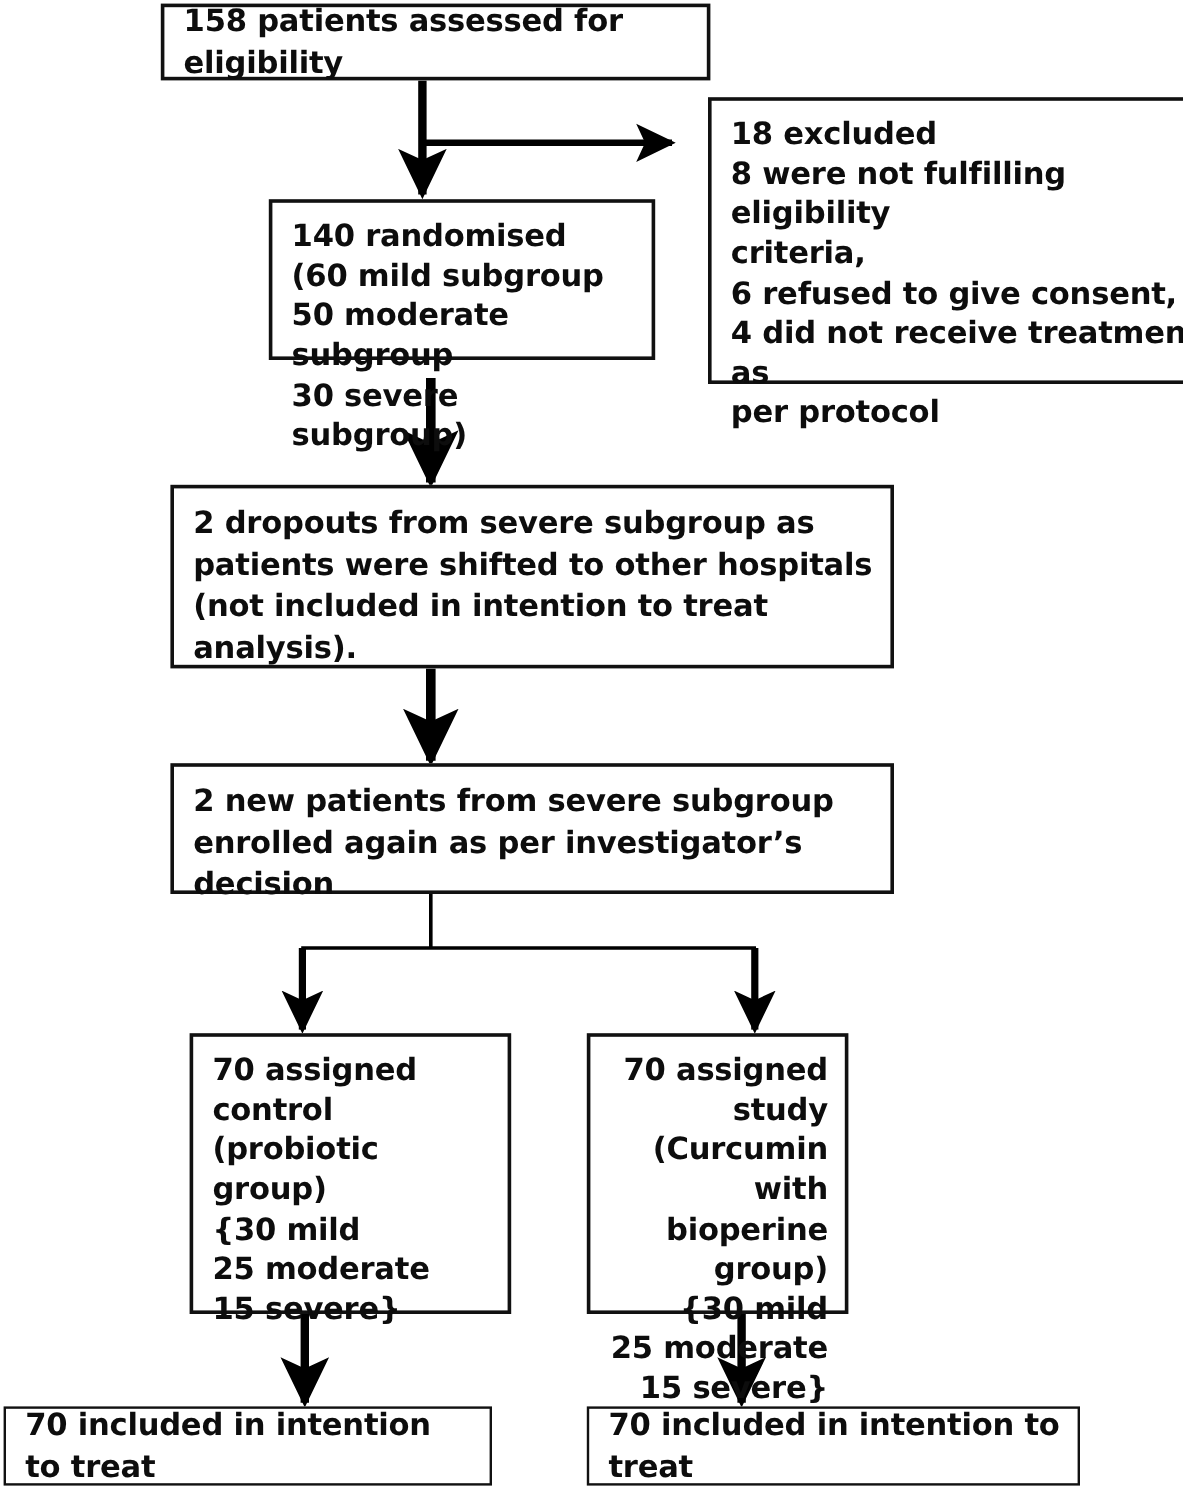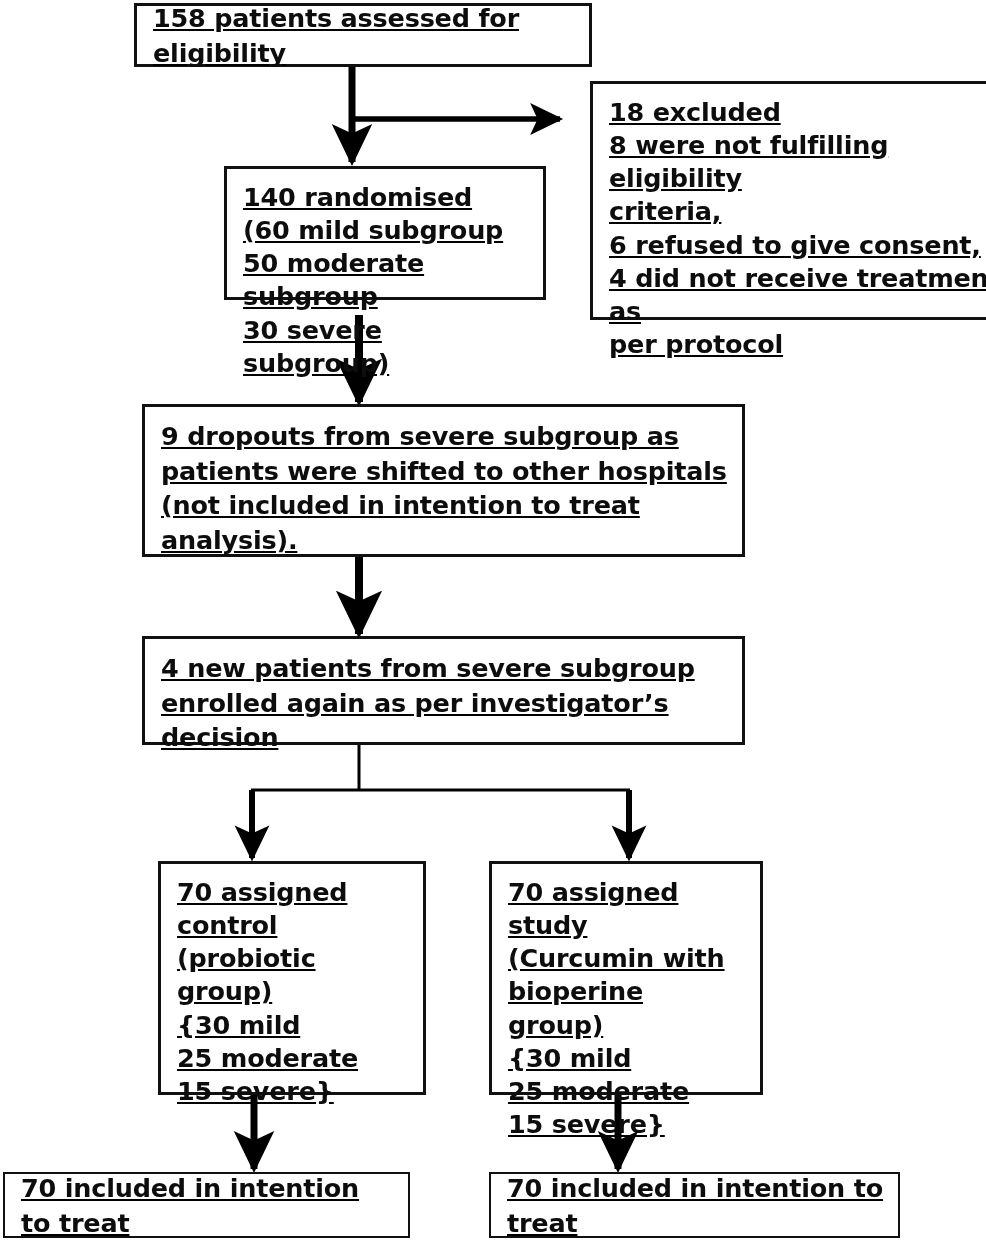--- a/index.html
+++ b/index.html
@@ -23,21 +23,20 @@
     height: 1243px;
     pointer-events: none;
   }
   .node {
     position: absolute;
     box-sizing: border-box;
     background: #ffffff;
     border: 3px solid #111111;
     padding: 12px 14px 10px 16px;
     z-index: 2;
-    text-decoration: underline;
   }
   .node-text {
     font-size: 25.5px;
     line-height: 1.36;
     color: #0d0d0d;
     font-weight: 600;
     letter-spacing: -0.2px;
     white-space: pre-line;
   }
   .node-text.compact {
@@ -93,36 +92,36 @@
   </div>
 
   <div class="node" style="left:224px; top:166px; width:322px; height:134px;">
     <div class="node-text compact">140 randomised
 (60 mild subgroup
 50 moderate subgroup
 30 severe subgroup)</div>
   </div>
 
   <div class="node" style="left:142px; top:404px; width:603px; height:153px;">
-    <div class="node-text">9 dropouts from severe subgroup as patients were shifted to other hospitals (not included in intention to treat analysis).</div>
+    <div class="node-text">2 dropouts from severe subgroup as patients were shifted to other hospitals (not included in intention to treat analysis).</div>
   </div>
 
   <div class="node" style="left:142px; top:636px; width:603px; height:109px;">
-    <div class="node-text">4 new patients from severe subgroup enrolled again as per investigator’s decision</div>
+    <div class="node-text">2 new patients from severe subgroup enrolled again as per investigator’s decision</div>
   </div>
 
   <div class="node" style="left:158px; top:861px; width:268px; height:234px;">
     <div class="node-text compact">70 assigned control
 (probiotic group)
 {30 mild
  25 moderate
  15 severe}</div>
   </div>
 
-  <div class="node" style="left:489px; top:861px; width:274px; height:234px;">
+  <div class="node" style="left:489px; top:861px; width:218px; height:234px;text-align:right;">
     <div class="node-text compact">70 assigned study
 (Curcumin with
 bioperine group)
 {30 mild
  25 moderate
  15 severe}</div>
   </div>
 
   <div class="node thin-border" style="left:3px; top:1172px; width:407px; height:66px; display:flex; align-items:center;">
     <div class="node-text">70 included in intention to treat</div>

